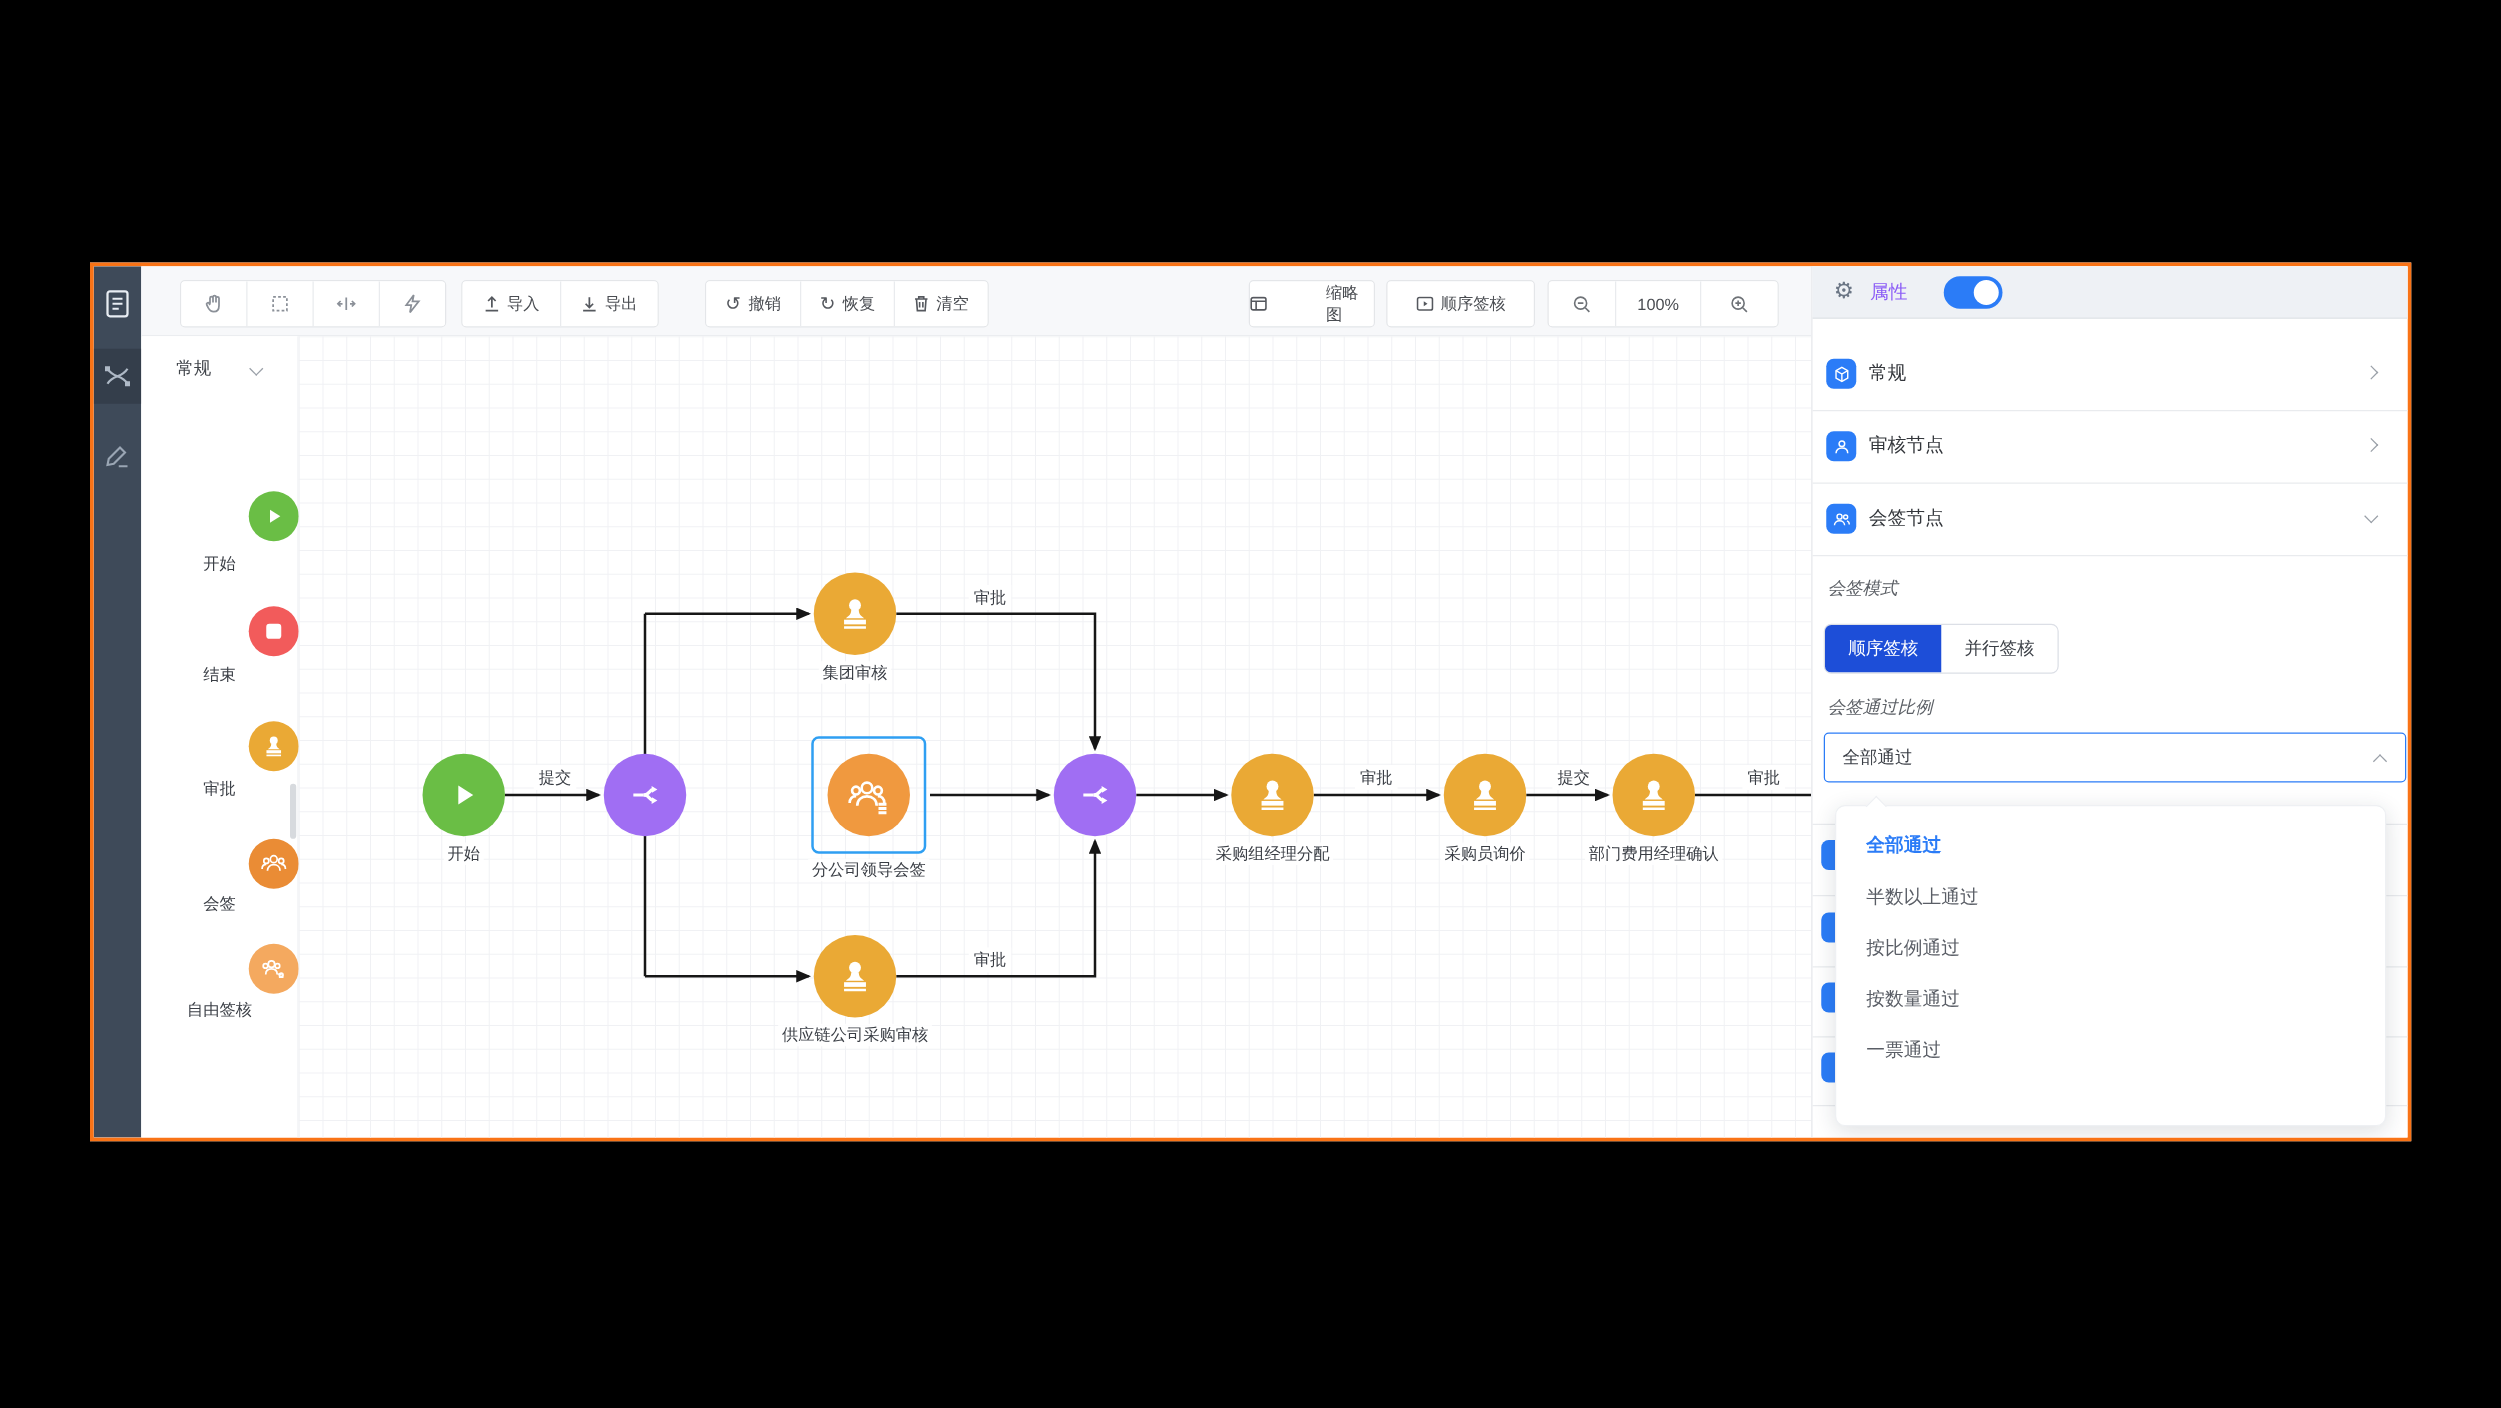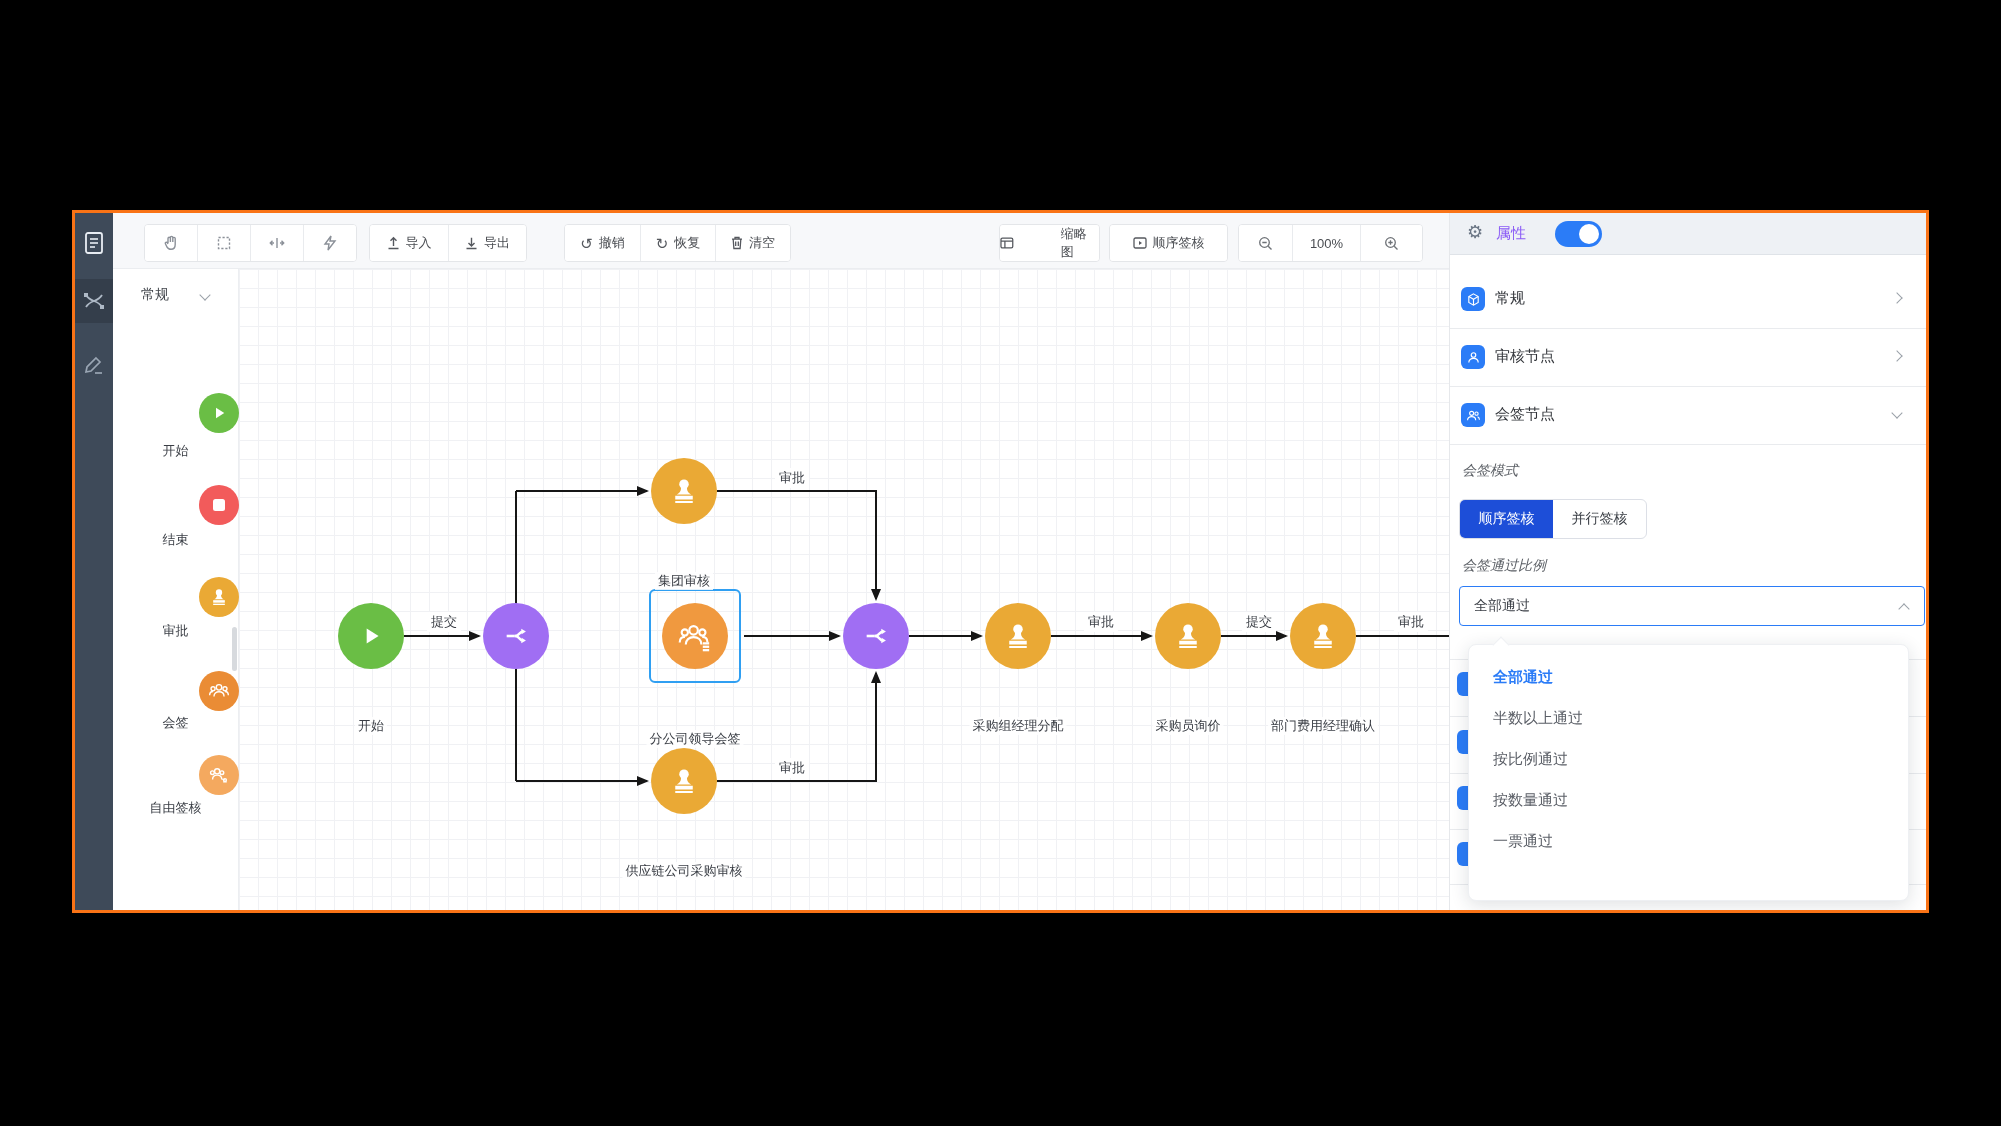--- a/index.html
+++ b/index.html
@@ -25,21 +25,21 @@
   .pal-label { position:absolute; left:0; width:100%; text-align:center; font-size:13px; color:#3a3e45; }
   .pal-scroll { position:absolute; left:119px; top:358px; width:5px; height:44px; border-radius:3px; background:#d7dade; }
   
   .canvas { position:absolute; left:164px; top:56px; width:1210px; height:643px; background:#fff;
     background-image:linear-gradient(#f0f1f4 1px,transparent 1px),linear-gradient(90deg,#f0f1f4 1px,transparent 1px);
     background-size:19px 19px; overflow:hidden; }
   .edges { position:absolute; left:0; top:0; }
   .node { position:absolute; width:66px; height:66px; border-radius:50%; display:flex; align-items:center; justify-content:center; }
   .node.green{background:#6abe45;} .node.purple{background:#a06ef3;}
   .node.amber{background:#eaa935;} .node.orange{background:#f0993f;}
-  .node-label { position:absolute; transform:translateX(-50%); font-size:13px; color:#3a3e45; white-space:nowrap; background:rgba(255,255,255,.85); padding:0 3px;margin-top:43px; }
+  .node-label { position:absolute; transform:translateX(-50%); font-size:13px; color:#3a3e45; white-space:nowrap; background:rgba(255,255,255,.85); padding:0 3px; }
   .edge-label { position:absolute; transform:translate(-50%,-50%); font-size:13px; color:#3a3e45; background:#fff; padding:1px 4px; white-space:nowrap; }
   .sel-box { position:absolute; left:410px; top:320px; width:92px; height:94px; border:2px solid #2f9ff2; border-radius:6px; }
   
   .panel { position:absolute; left:1374px; top:0; width:479px; height:699px; background:#fff; border-left:1px solid #e6e8eb; }
   .panel-head { position:absolute; left:0; top:0; width:100%; height:42px; background:#eef1f5; border-bottom:1px solid #dfe3e8; }
   .panel-title { position:absolute; left:46px; top:11px; font-size:15px; color:#8b5cf6;text-align:right; }
   .gear { position:absolute; left:17px; top:8px; font-size:18px; color:#6b7685; }
   .toggle { position:absolute; left:105px; top:8px; width:47px; height:26px; border-radius:13px; background:#2b7cf7; cursor:pointer; }
   .toggle .knob { position:absolute; right:3px; top:3px; width:20px; height:20px; border-radius:50%; background:#fff; }
   .sec-icon { position:absolute; width:24px; height:24px; border-radius:6px; background:#2b7cf7; display:flex; align-items:center; justify-content:center; }

